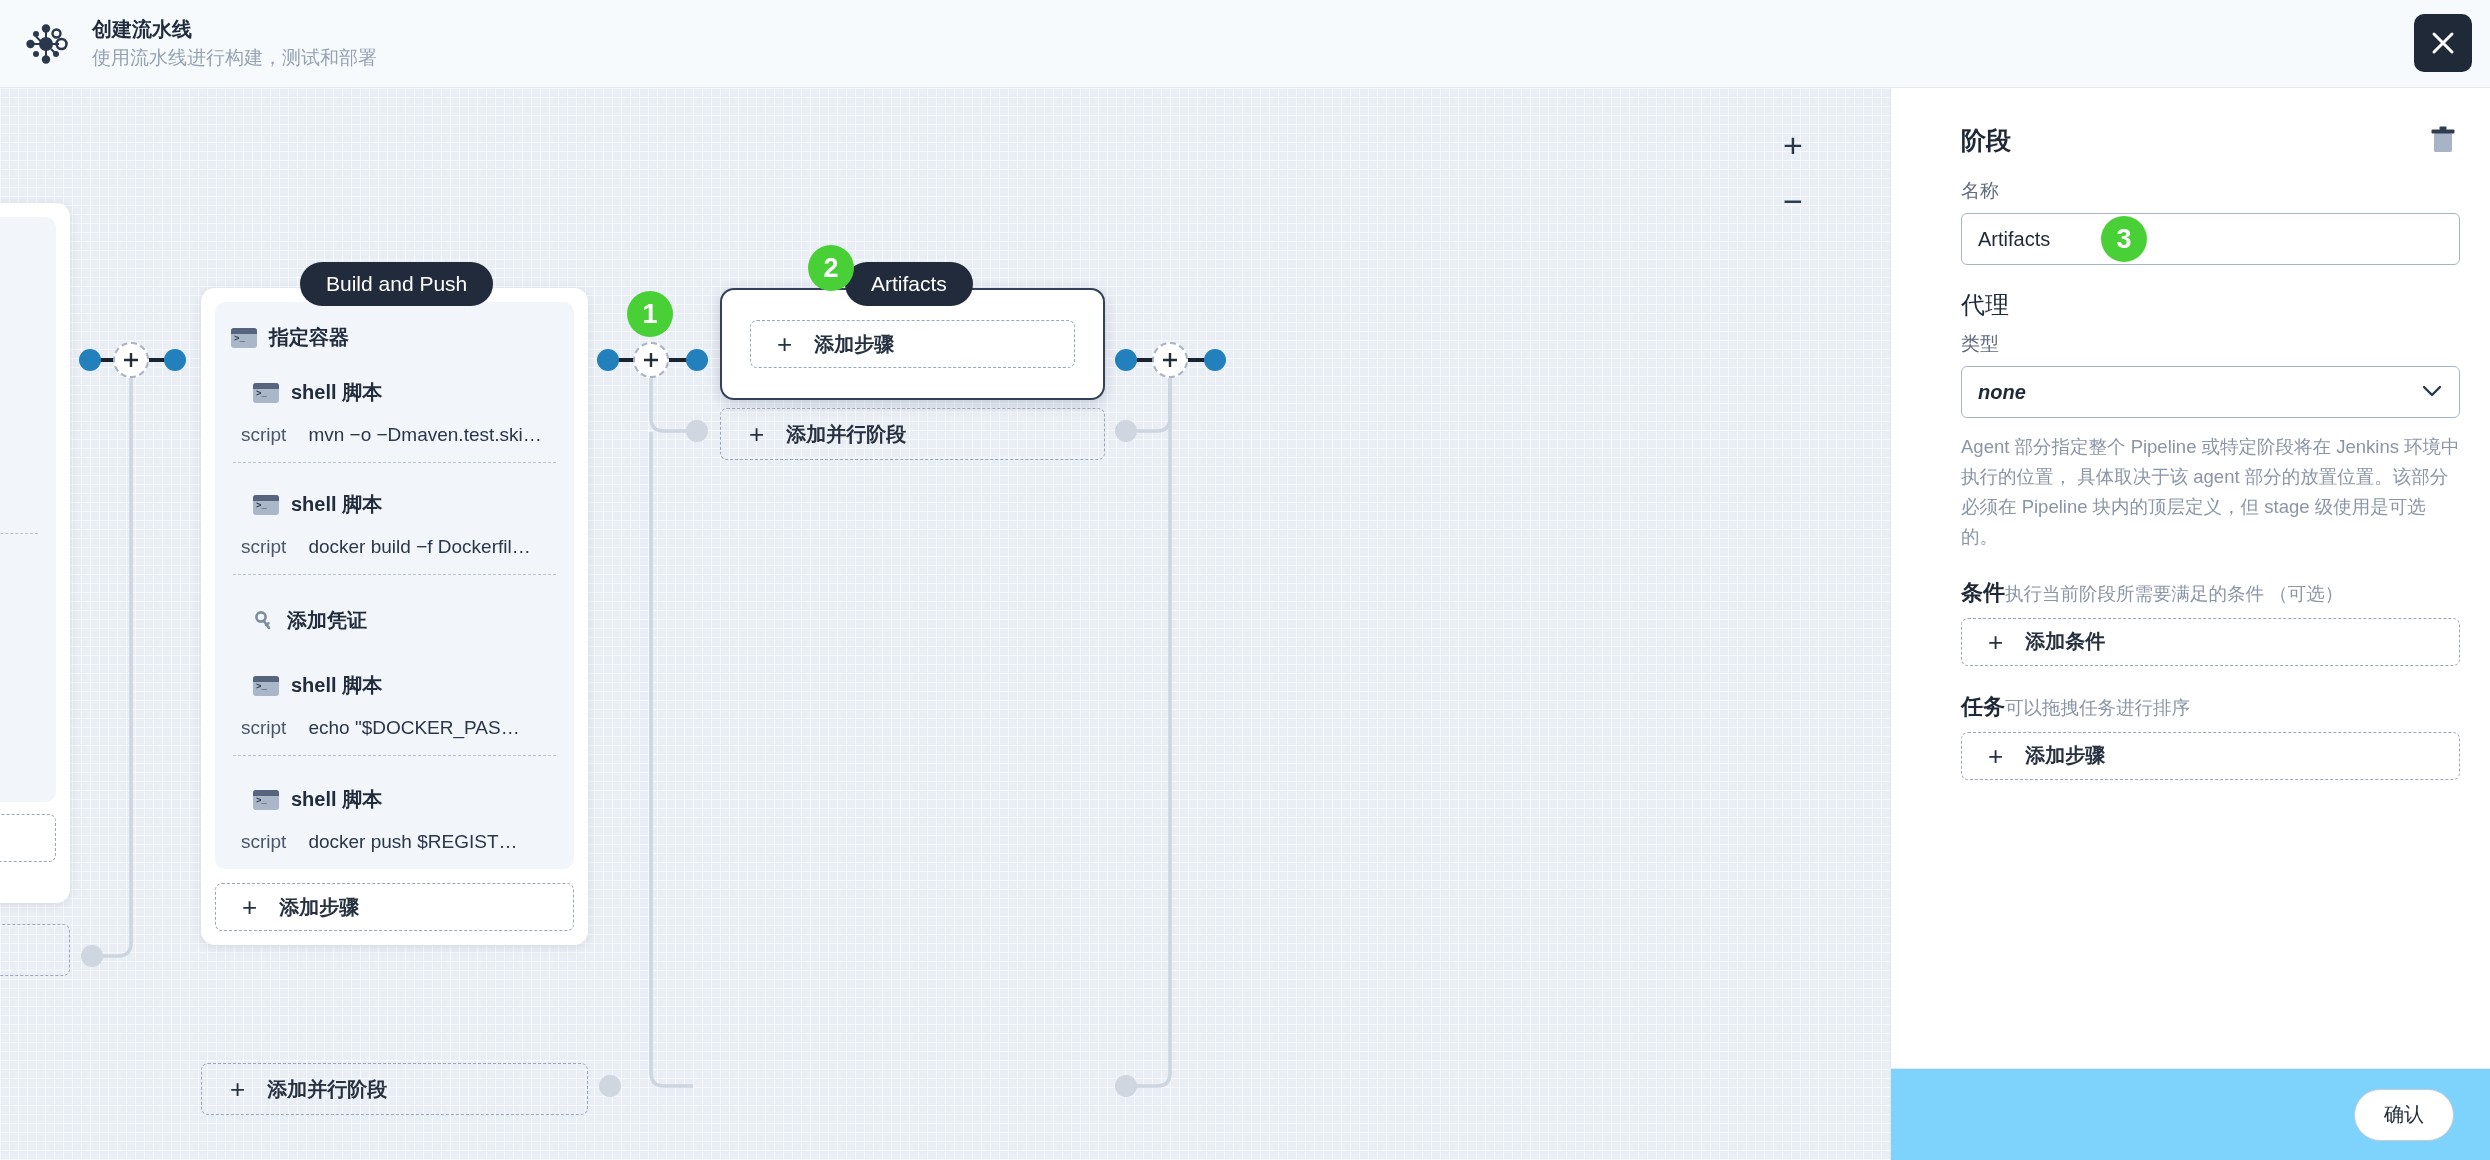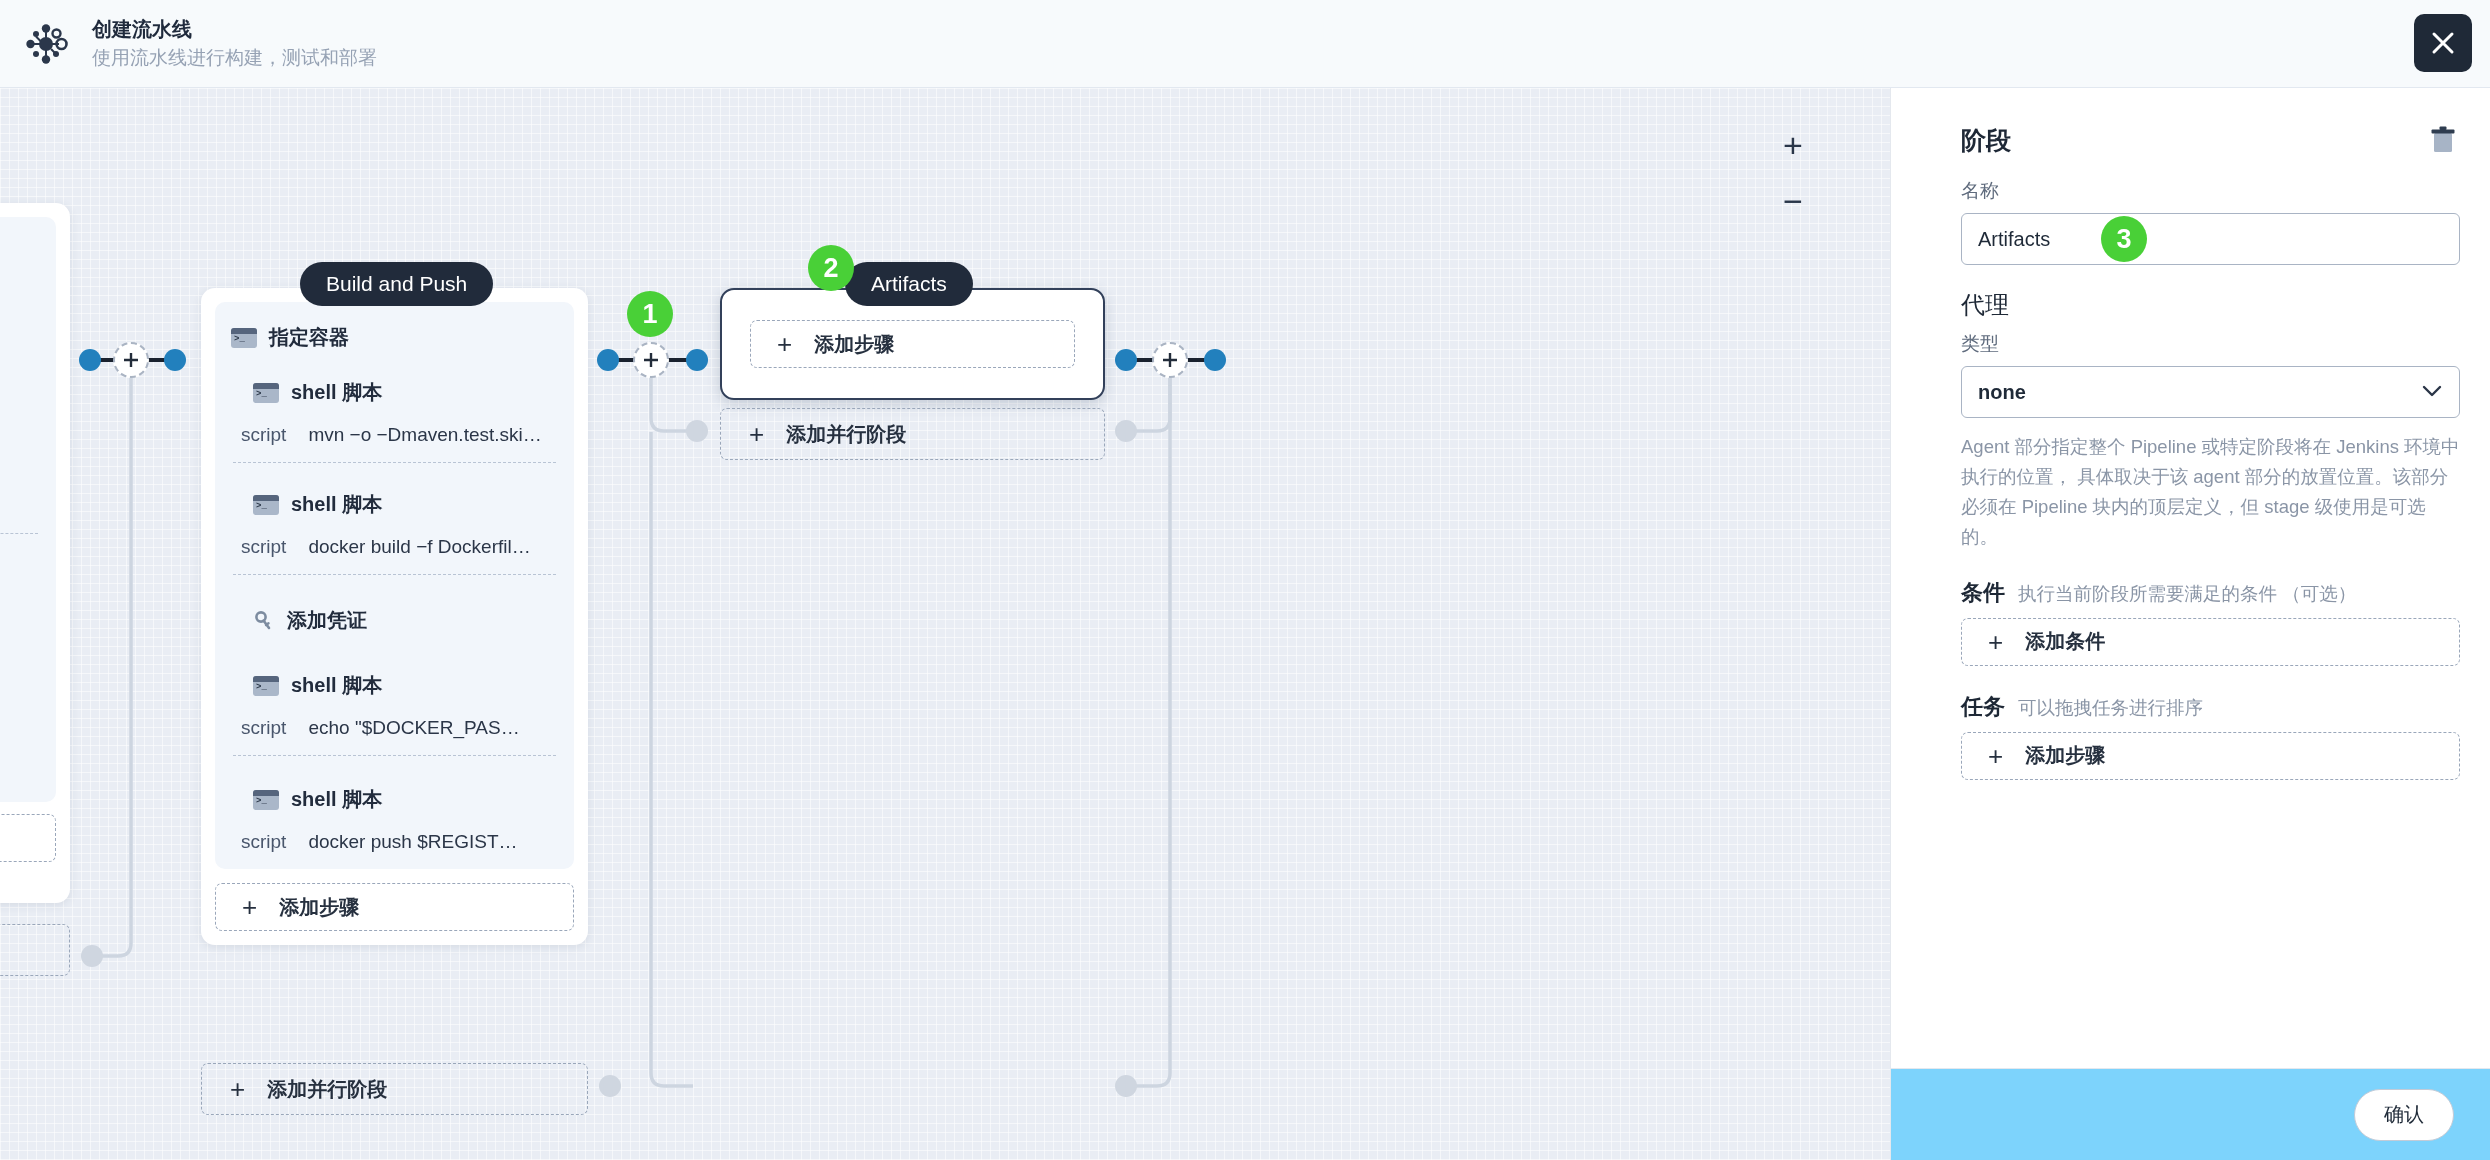--- a/index.html
+++ b/index.html
@@ -183,34 +183,34 @@
   .trash-btn { background: none; border: none; cursor: pointer; padding: 4px; display: flex; }
 
   .field-label { font-size: 19px; color: #5f6b7d; margin: 4px 0 9px 0; }
   .section-title { font-size: 24px; font-weight: normal; color: #1e2836; margin: 24px 0 10px 0; }
   .text-input {
     width: 100%; height: 52px;
     border: 1px solid #a9b4c4; border-radius: 6px;
     padding: 0 16px; font-size: 20px; color: #1f2a38;
     background: #fff; font-family: "Liberation Sans", sans-serif;
   }
-  .select-wrap { position: relative; width: 100%; }
+  .select-wrap { position: relative; width: 100%; font-style: italic; }
   .select-input {
     width: 100%; height: 52px;
     border: 1px solid #a9b4c4; border-radius: 6px;
     padding: 0 16px; font-size: 20px; color: #1f2a38; font-weight: bold;
     background: #fff; display: flex; align-items: center;
     cursor: pointer;
   }
   .chev { position: absolute; right: 18px; top: 50%; transform: translateY(-50%); pointer-events: none; }
   .help-text {
     font-size: 18.5px; color: #8a95a6; line-height: 1.62;
     margin: 14px 0 4px 0;
   }
-  .inline-head { display: flex; align-items: baseline; gap: 13px; margin: 26px 0 10px 0; }
+  .inline-head { display: flex; align-items: baseline; margin: 26px 0 10px 0; }
   .inline-head .strong { font-size: 22px; font-weight: bold; color: #1e2836; }
   .inline-head .muted { font-size: 18.5px; color: #8a95a6; }
 
   .panel-footer {
     height: 92px; border-top: 1px solid #e4e8ee;
     background: #7dd3fc;
     display: flex; align-items: center; justify-content: flex-end;
     padding-right: 36px; flex: 0 0 auto;
   }
   .confirm-btn {

